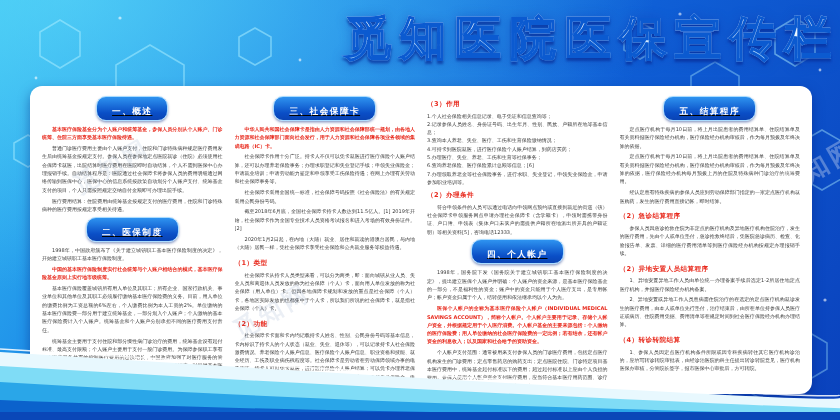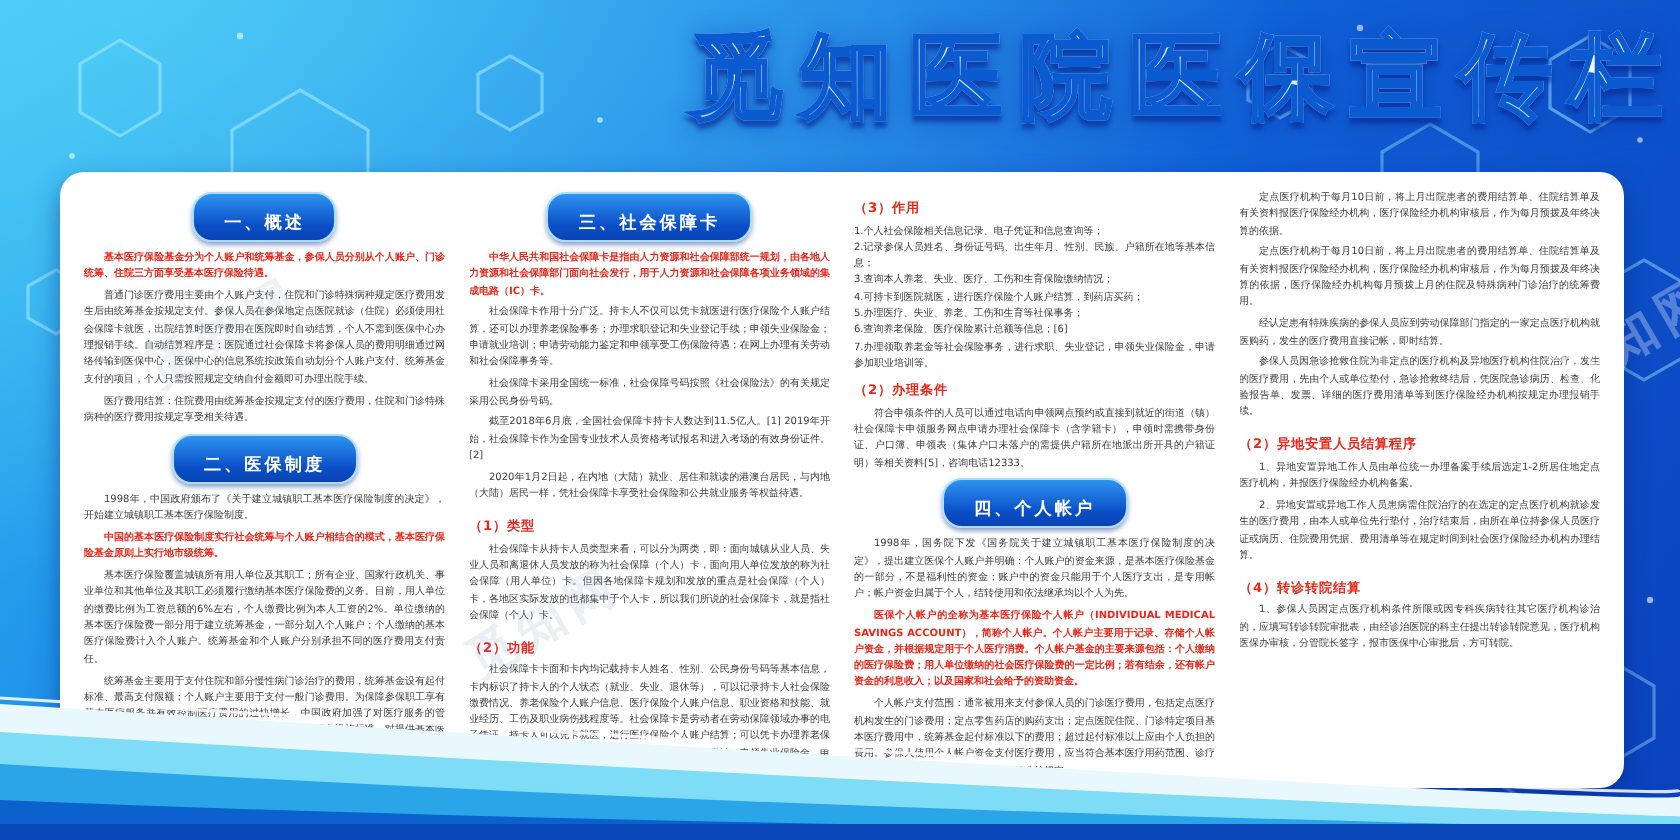--- a/index.html
+++ b/index.html
@@ -10,21 +10,21 @@
     font-size:46px;font-weight:900;letter-spacing:9px;line-height:1.25;
     background:linear-gradient(180deg,#ffffff 15%,#eaf6ff 45%,#9fd0fa 80%);
     -webkit-background-clip:text;background-clip:text;color:transparent;
     -webkit-text-stroke:1.5px #0b5ad0;
     filter:drop-shadow(0 3px 1px rgba(7,45,150,.65)) drop-shadow(0 1px 6px rgba(10,60,180,.45));}
   .panel{position:absolute;left:30px;right:28px;top:86px;bottom:26px;background:#ffffff;border-radius:12px;
     box-shadow:0 5px 12px rgba(6,35,130,.5);padding:9px 12px 10px;display:flex;gap:12px;overflow:hidden;}
   .col{flex:1;min-width:0;display:flex;flex-direction:column;overflow:hidden;}
   .badge{align-self:center;flex:0 0 auto;background:linear-gradient(180deg,#2e93f0,#0a4ec6 70%,#0a43b4);
     border:1px solid #aadcff;border-radius:10px;padding:2px 15px;margin:1px 0 4px;
-    box-shadow:0 1.5px 2.5px rgba(5,40,130,.45);}
+    box-shadow:0 1.5px 2.5px rgba(5,40,130,.45);text-decoration:underline;}
   .badge span{color:#ffffff;font-size:8.6px;font-weight:bold;letter-spacing:1.5px;white-space:nowrap;}
   .sub-h{color:#e8291c;font-size:6.6px;font-weight:bold;margin:5px 0 2.5px;letter-spacing:.4px;}
   .para{margin:0 0 2.6px;font-size:5px;line-height:1.66;color:#3b3b3b;text-align:justify;text-indent:2em;}
   .para.red{color:#e8291c;font-weight:bold;}
   .li{font-size:5px;line-height:1.66;color:#3b3b3b;text-align:justify;}
   .wave-svg{position:absolute;left:0;bottom:0;width:840px;height:112px;display:block;pointer-events:none;}
   .wm{position:absolute;font-weight:bold;transform:rotate(-30deg);pointer-events:none;letter-spacing:4px;}
   .wm-right{right:-22px;top:150px;font-size:26px;color:rgba(255,255,255,.30);}
   .wm-mid{left:230px;top:295px;font-size:24px;color:rgba(110,140,185,.14);}
   .wm-left{left:70px;top:150px;font-size:24px;color:rgba(110,140,185,.12);}
@@ -110,23 +110,25 @@
           <div class="li">5.办理医疗、失业、养老、工伤和生育等社保事务；</div>
           <div class="li">6.查询养老保险、医疗保险累计总额等信息；[6]</div>
           <div class="li">7.办理领取养老金等社会保险事务，进行求职、失业登记，申领失业保险金，申请参加职业培训等。</div>
           <div class="sub-h">（2）办理条件</div>
           <p class="para">符合申领条件的人员可以通过电话向申领网点预约或直接到就近的街道（镇）社会保障卡申领服务网点申请办理社会保障卡（含学籍卡），申领时需携带身份证、户口簿、申领表（集体户口未落户的需提供户籍所在地派出所开具的户籍证明）等相关资料[5]，咨询电话12333。</p>
           <div class="badge"><span>四、个人帐户</span></div>
           <p class="para">1998年，国务院下发《国务院关于建立城镇职工基本医疗保险制度的决定》，提出建立医保个人账户并明确：个人账户的资金来源，是基本医疗保险基金的一部分，不是福利性的资金；账户中的资金只能用于个人医疗支出，是专用帐户；帐户资金归属于个人，结转使用和依法继承均以个人为先。</p>
           <p class="para red">医保个人帐户的全称为基本医疗保险个人帐户（INDIVIDUAL MEDICAL SAVINGS ACCOUNT），简称个人帐户。个人帐户主要用于记录、存储个人帐户资金，并根据规定用于个人医疗消费。个人帐户基金的主要来源包括：个人缴纳的医疗保险费；用人单位缴纳的社会医疗保险费的一定比例；若有结余，还有帐户资金的利息收入；以及国家和社会给予的资助资金。</p>
           <p class="para">个人帐户支付范围：通常被用来支付参保人员的门诊医疗费用，包括定点医疗机构发生的门诊费用；定点零售药店的购药支出；定点医院住院、门诊特定项目基本医疗费用中，统筹基金起付标准以下的费用；超过起付标准以上应由个人负担的费用。参保人使用个人帐户资金支付医疗费用，应当符合基本医疗用药范围、诊疗项目范围、医疗服务设施范围和支付标准的规定。</p>
         </div><div class="col">
+          <div class="badge"><span>五、结算程序</span></div>
           <p class="para">定点医疗机构于每月10日前，将上月出院患者的费用结算单、住院结算单及有关资料报医疗保险经办机构，医疗保险经办机构审核后，作为每月预拨及年终决算的依据。</p>
           <p class="para">定点医疗机构于每月10日前，将上月出院患者的费用结算单、住院结算单及有关资料报医疗保险经办机构，医疗保险经办机构审核后，作为每月预拨及年终决算的依据，医疗保险经办机构每月预拨上月的住院及特殊病种门诊治疗的统筹费用。</p>
           <p class="para">经认定患有特殊疾病的参保人员应到劳动保障部门指定的一家定点医疗机构就医购药，发生的医疗费用直接记帐，即时结算。</p>
+          <div class="sub-h">（2）急诊结算程序</div>
           <p class="para">参保人员因急诊抢救住院为非定点的医疗机构及异地医疗机构住院治疗，发生的医疗费用，先由个人或单位垫付，急诊抢救终结后，凭医院急诊病历、检查、化验报告单、发票、详细的医疗费用清单等到医疗保险经办机构按规定办理报销手续。</p>
           <div class="sub-h">（2）异地安置人员结算程序</div>
           <p class="para">1、异地安置异地工作人员由单位统一办理备案手续后选定1-2所居住地定点医疗机构，并报医疗保险经办机构备案。</p>
           <p class="para">2、异地安置或异地工作人员患病需住院治疗的在选定的定点医疗机构就诊发生的医疗费用，由本人或单位先行垫付，治疗结束后，由所在单位持参保人员医疗证或病历、住院费用凭据、费用清单等在规定时间到社会医疗保险经办机构办理结算。</p>
           <div class="sub-h">（4）转诊转院结算</div>
           <p class="para">1、参保人员因定点医疗机构条件所限或因专科疾病转往其它医疗机构诊治的，应填写转诊转院审批表，由经诊治医院的科主任提出转诊转院意见，医疗机构医保办审核，分管院长签字，报市医保中心审批后，方可转院。</p>
         </div></div>
   </div>
 
   <svg class="wave-svg" viewBox="0 0 840 112" preserveAspectRatio="none" aria-hidden="true">

